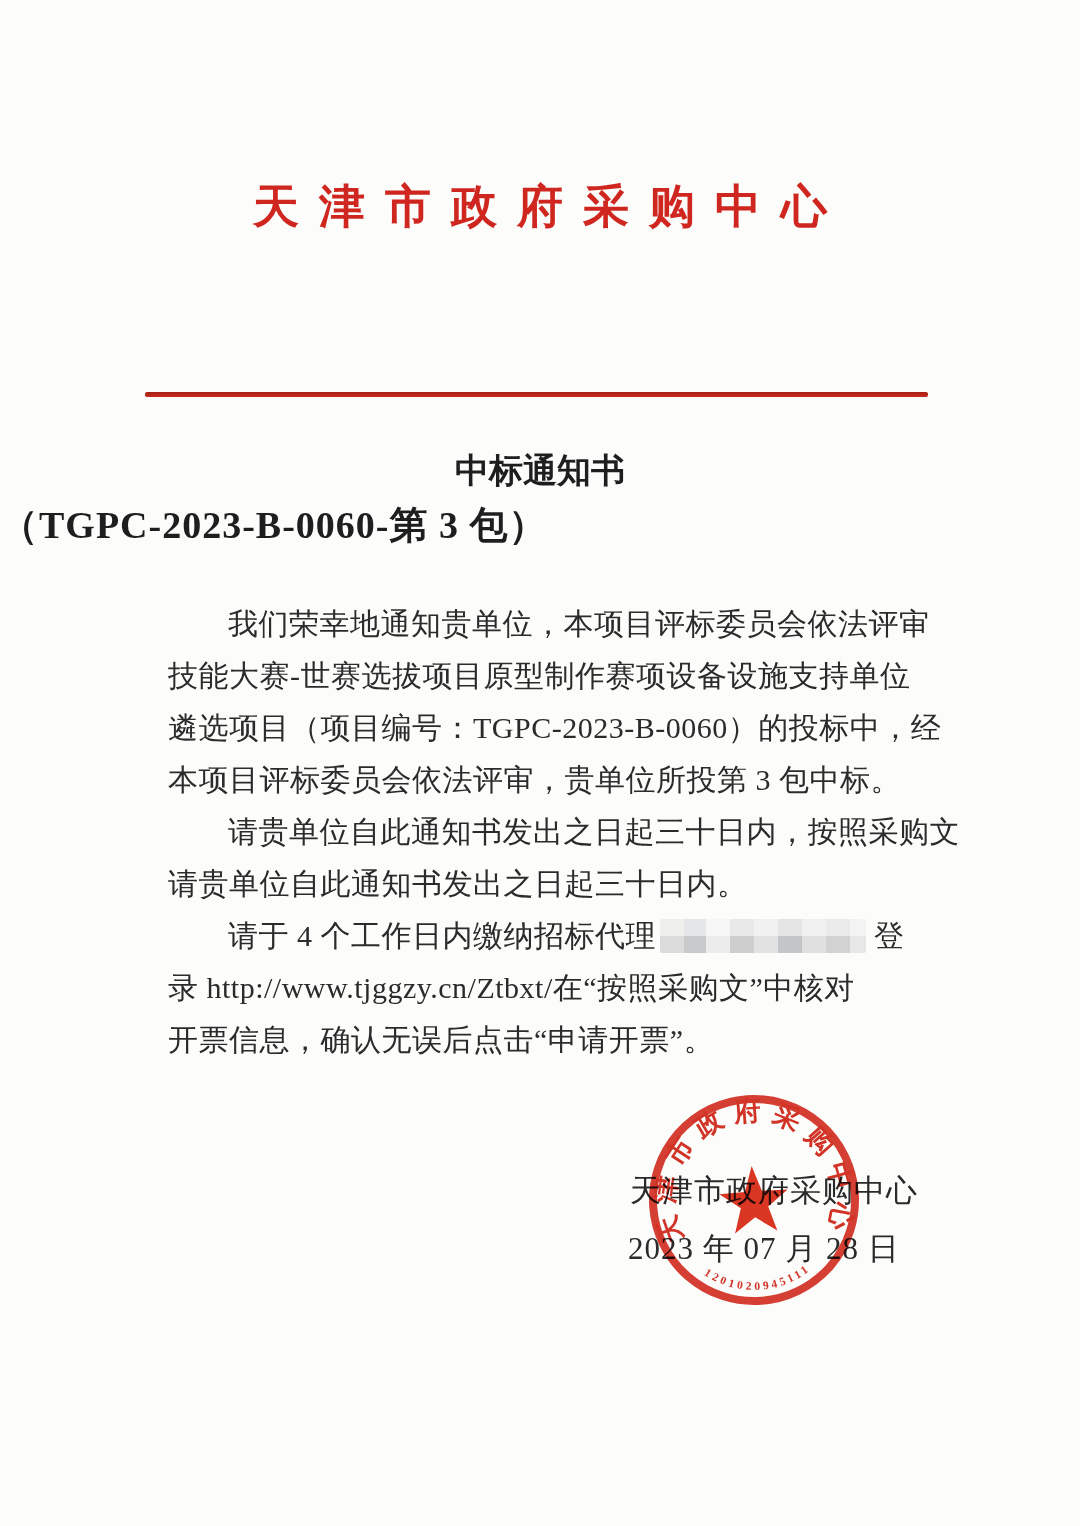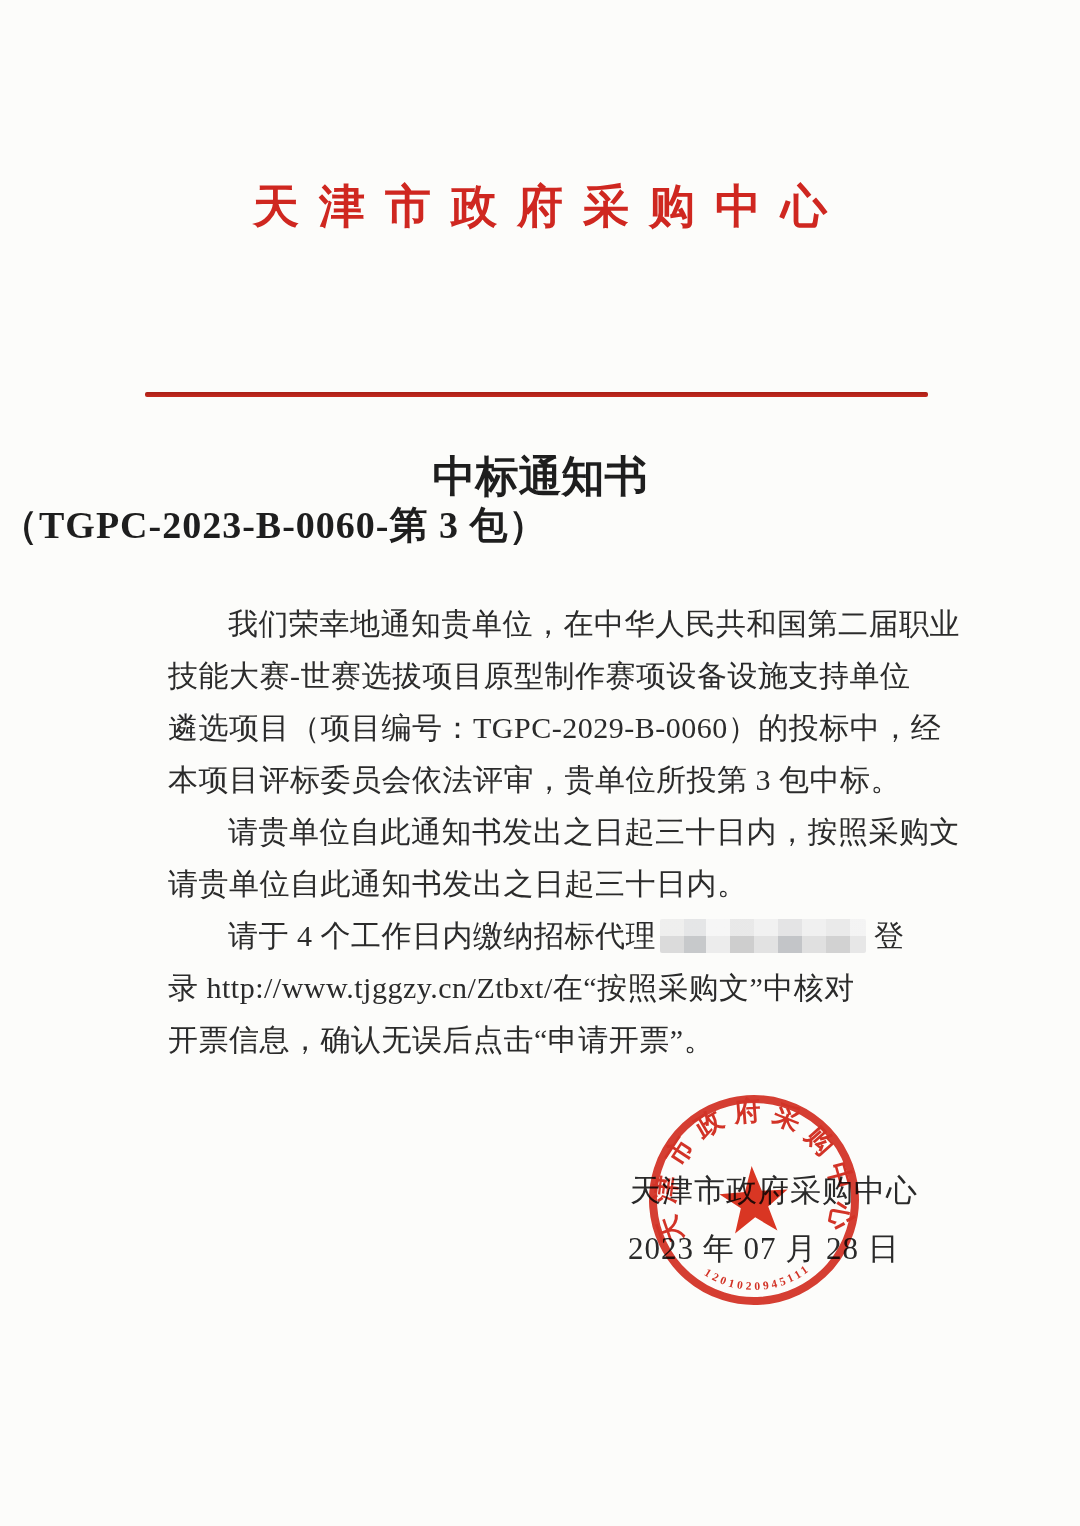--- a/index.html
+++ b/index.html
@@ -34,21 +34,21 @@
     height: 5px;
     background: linear-gradient(180deg, #a81f16, #c5291e);
     border-radius: 2px;
   }
   .doc-title {
     position: absolute;
     top: 448px;
     left: 0;
     width: 100%;
     text-align: center;
-    font-size: 43px;
+    font-size: 34px;
     font-weight: bold;
     color: #1e1e1e;
   }
   .doc-subtitle {
     position: absolute;
     top: 500px;
     left: 0;
     width: 100%;
     text-align: left;
     font-size: 38px;
@@ -120,23 +120,23 @@
 <div class="page">
 
   <div class="letterhead">天津市政府采购中心</div>
 
   <div class="red-line"></div>
 
   <div class="doc-title">中标通知书</div>
   <div class="doc-subtitle">（TGPC-2023-B-0060-第 3 包）</div>
 
   <div class="body-text">
-    <div class="line indent">我们荣幸地通知贵单位，在中华人民共和国第二届职业</div>
+    <div class="line indent">我们荣幸地通知贵单位，本项目评标委员会依法评审</div>
     <div class="line">技能大赛-世赛选拔项目原型制作赛项设备设施支持单位</div>
-    <div class="line">遴选项目（项目编号：TGPC-2029-B-0060）的投标中，经</div>
+    <div class="line">遴选项目（项目编号：TGPC-2023-B-0060）的投标中，经</div>
     <div class="line">本项目评标委员会依法评审，贵单位所投第 3 包中标。</div>
     <div class="line indent">请贵单位自此通知书发出之日起三十日内，按照采购文</div>
     <div class="line">请贵单位自此通知书发出之日起三十日内。</div>
     <div class="line indent">
       <span>请于 4 个工作日内缴纳招标代理</span><span class="redaction"></span><span>登</span>
     </div>
     <div class="line">录 http://www.tjggzy.cn/Ztbxt/在“按照采购文”中核对</div>
     <div class="line">开票信息，确认无误后点击“申请开票”。</div>
   </div>
 

